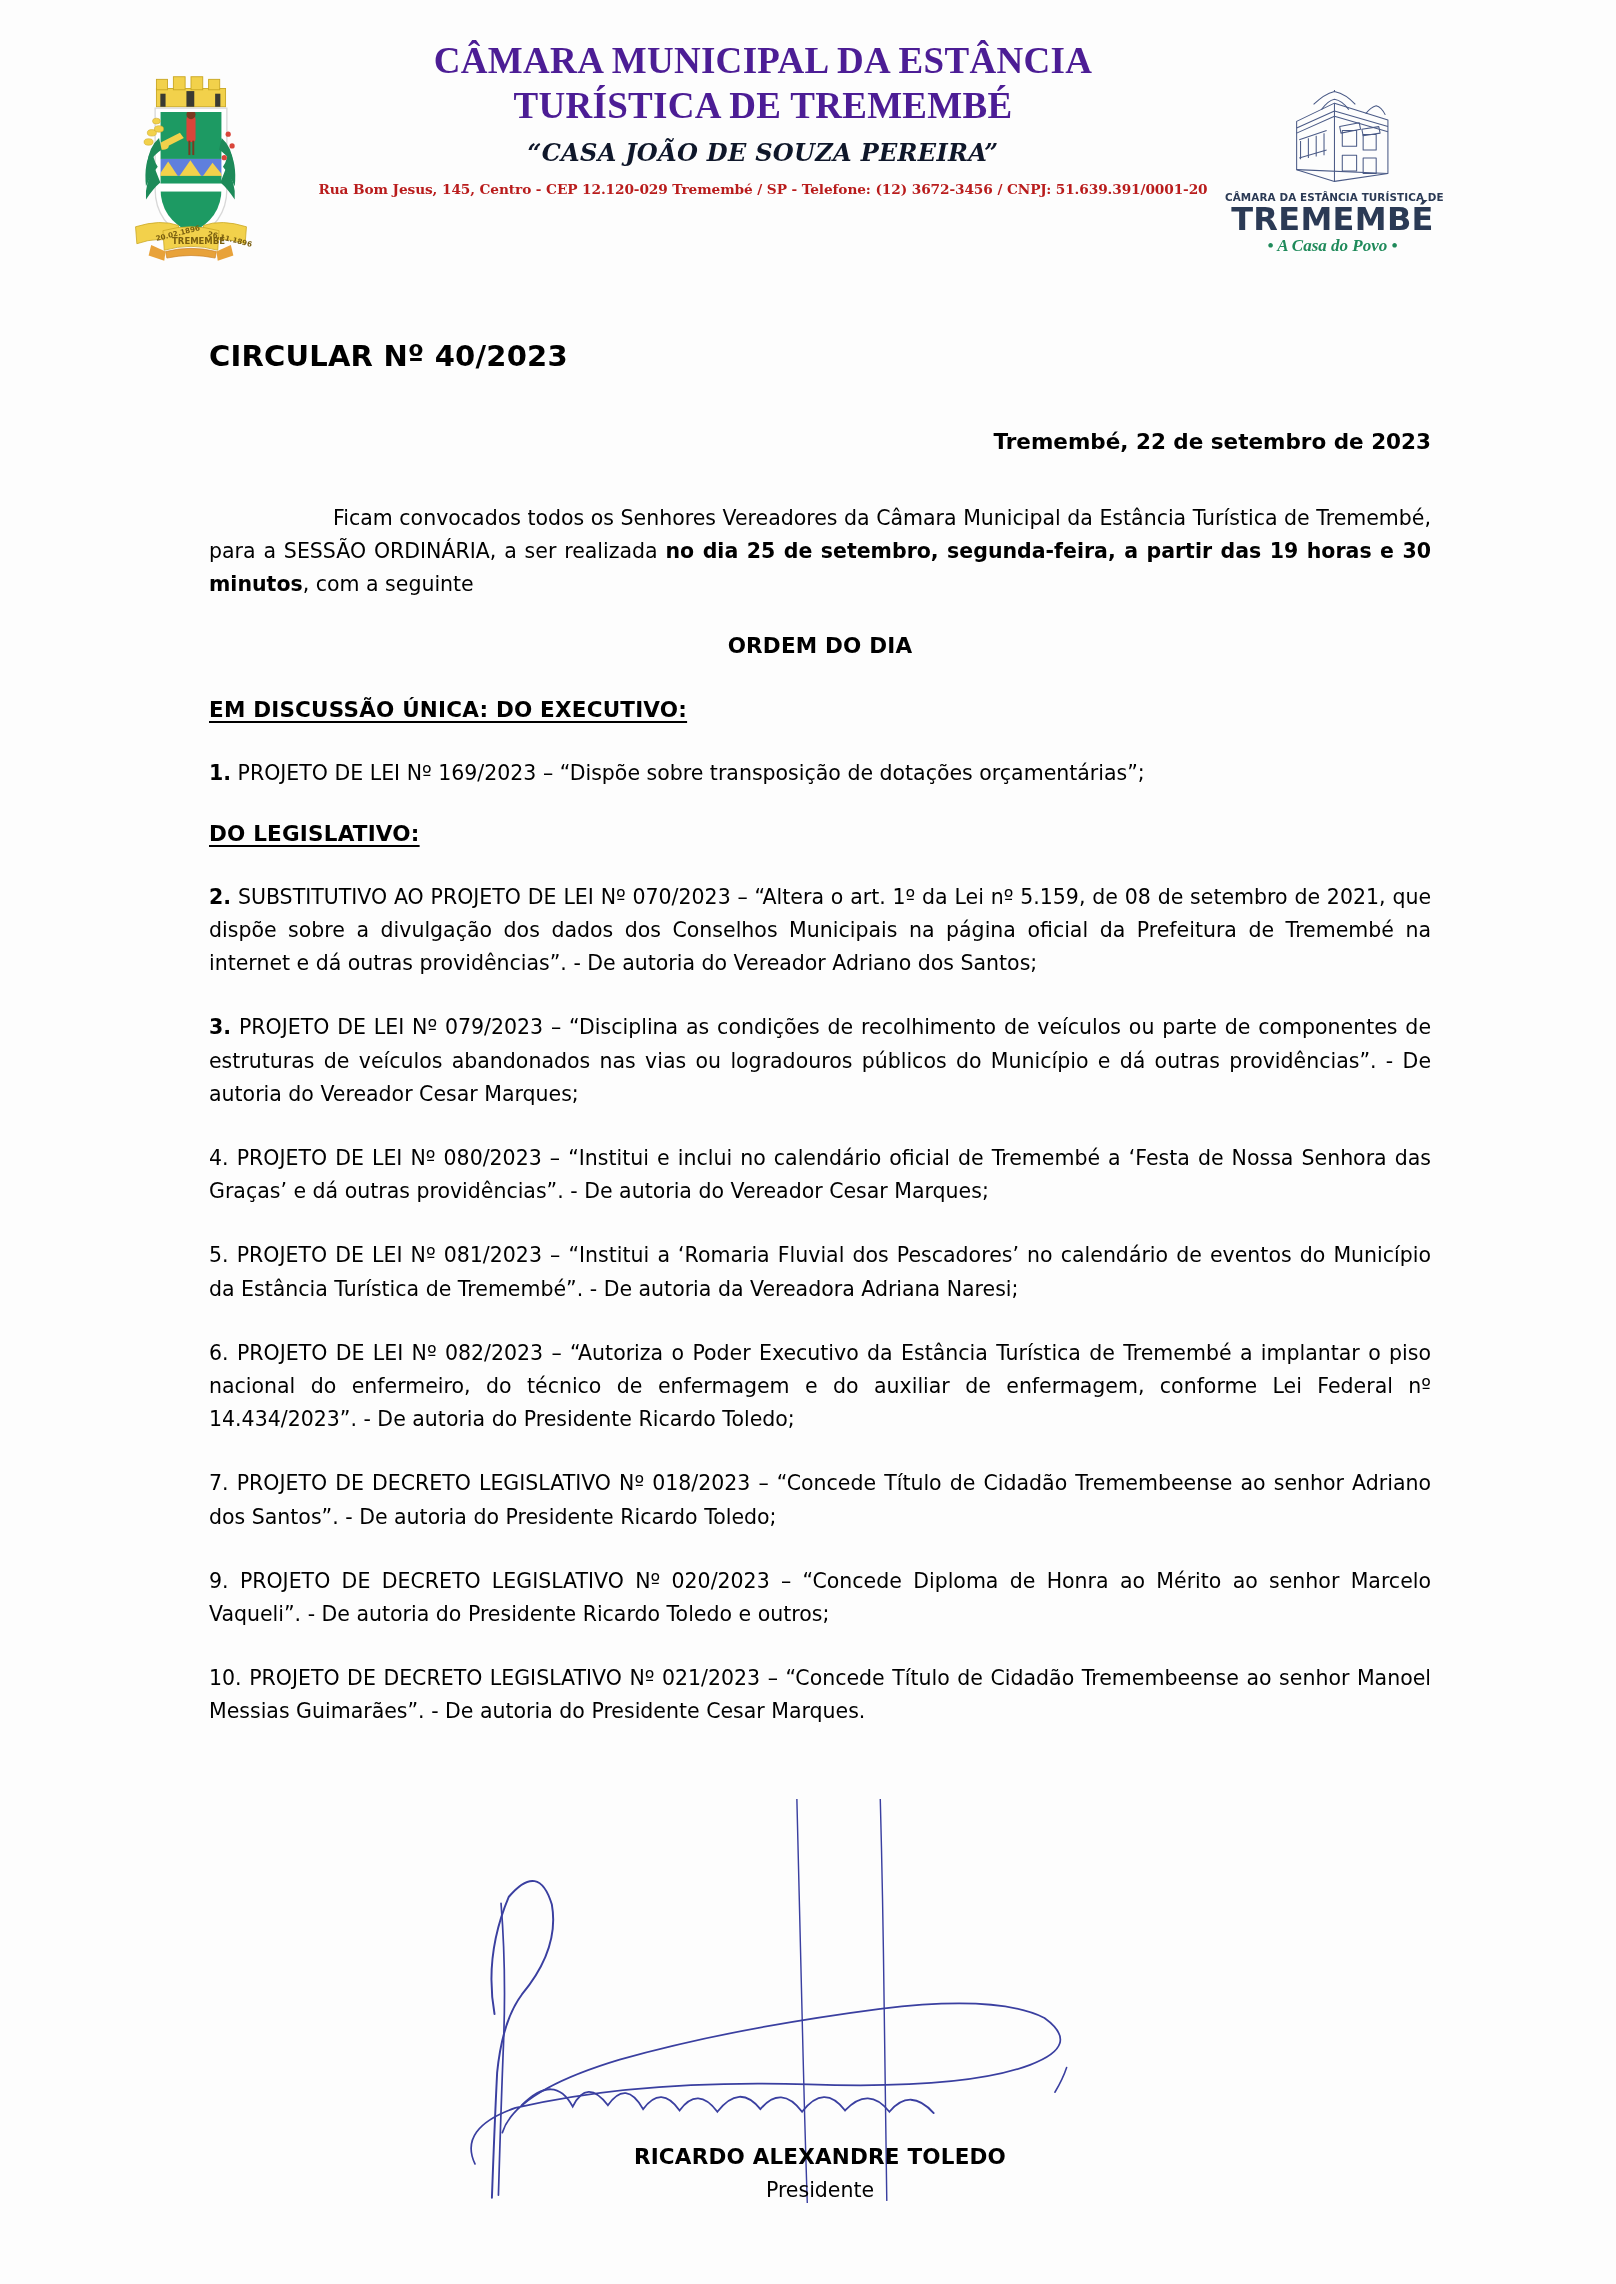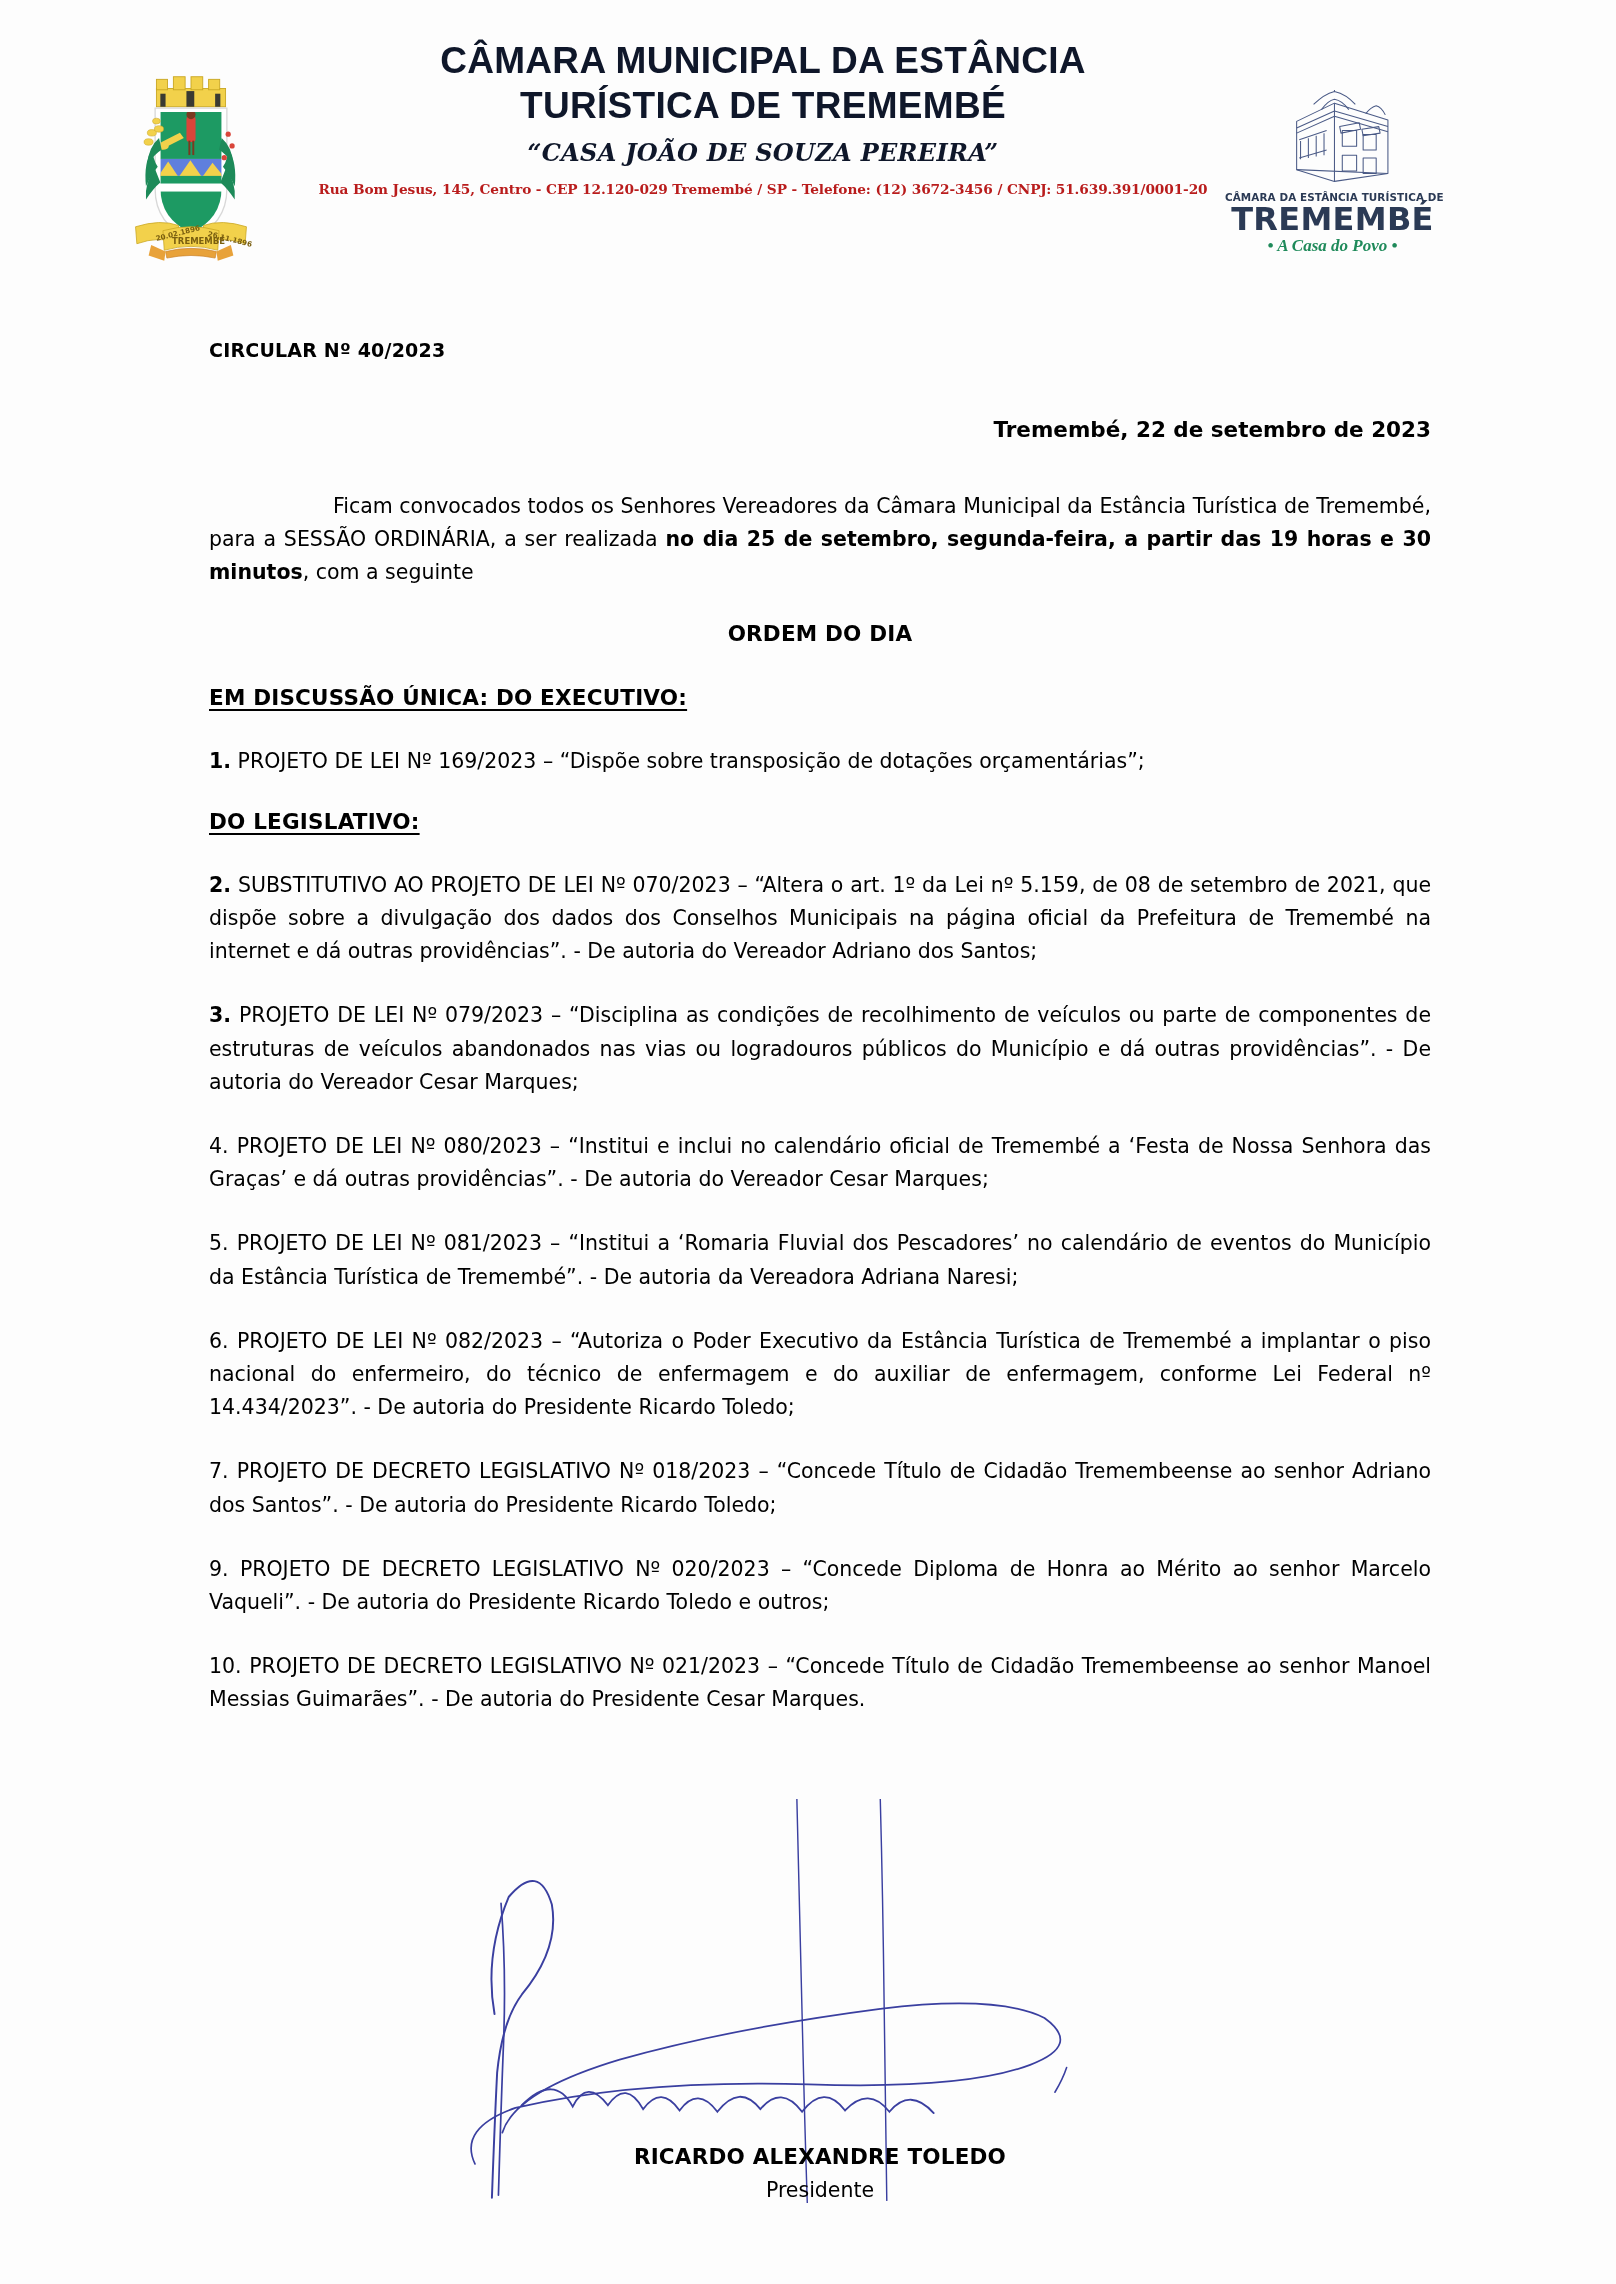--- a/index.html
+++ b/index.html
@@ -42,26 +42,26 @@
 
   
   .titleblock {
     position: absolute;
     left: 313px;
     top: 11.7px;
     width: 900px;
     text-align: center;
   }
   .title-line {
-    font-family: Liberation Sans, sans-serif;
+    font-family: Liberation Serif, serif;
     font-weight: 700;
     font-size: 37px;
     letter-spacing: 0.3px;
     line-height: 1.22;
-    color: #0f172a;
+    color: #4c1d95;
     white-space: nowrap;
   }
   .title-sub {
     margin-top: 10px;
     font-family: "DejaVu Serif", serif;
     font-style: italic;
     font-weight: 700;
     font-size: 24px;
     letter-spacing: 0.3px;
     color: #0f172a;
@@ -115,21 +115,21 @@
   
   .content {
     position: absolute;
     left: 209px;
     top: 339px;
     width: 1222px;
   }
   .circ-no {
     font-family: "DejaVu Sans", sans-serif;
     font-weight: 700;
-    font-size: 19px;
+    font-size: 29px;
     letter-spacing: 0.2px;
     margin: 0 0 56px 0;
   }
   .dateline {
     font-family: "DejaVu Sans", sans-serif;
     font-weight: 700;
     font-size: 21.5px;
     text-align: right;
     margin: 0 0 48px 0;
   }

